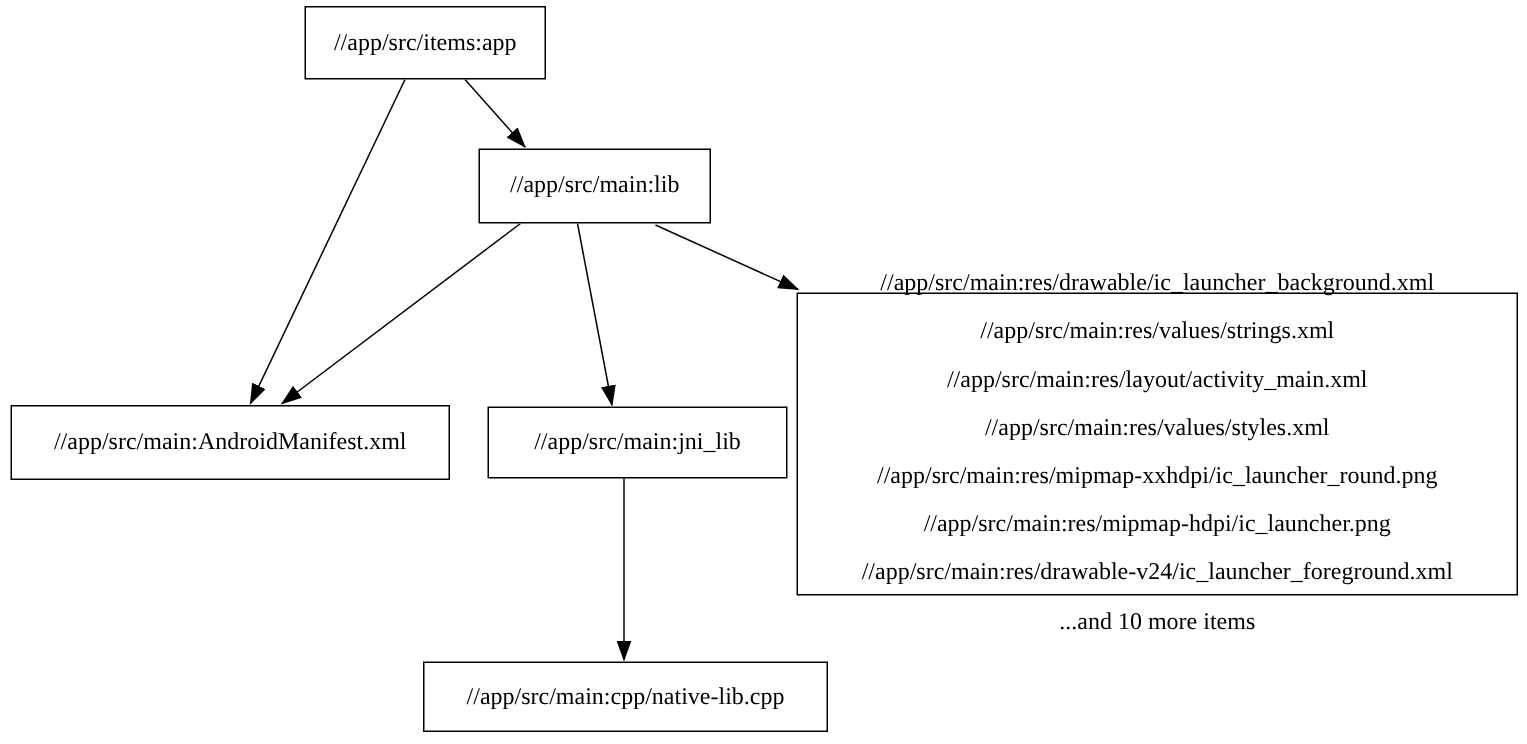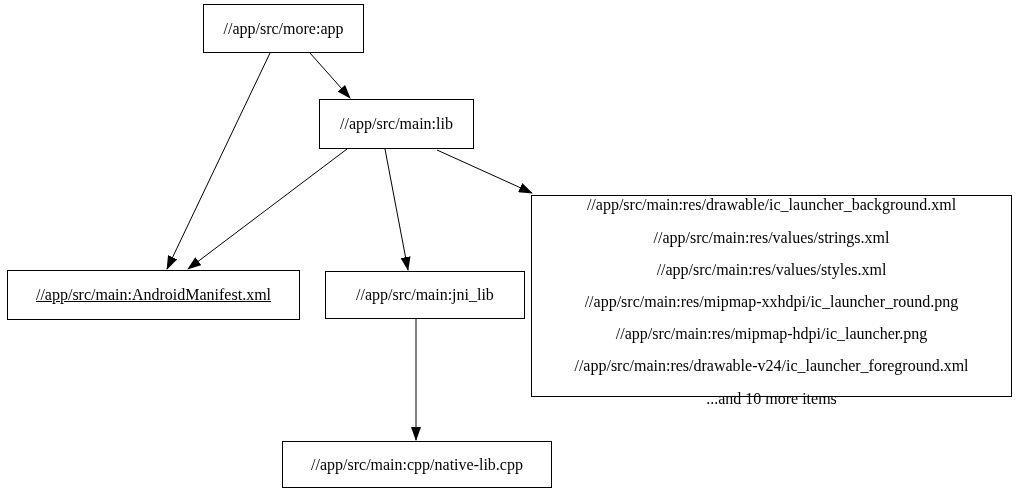--- a/index.html
+++ b/index.html
@@ -40,21 +40,21 @@
   .node.multiline {
     flex-direction: column;
     line-height: 20.2px;
   }
   .node.multiline span {
     display: block;
     margin-top: 12px;
   }
   #node-app        { left: 203px; top: 4px;   width: 161px; height: 49px; }
   #node-lib        { left: 319px; top: 99px;  width: 155px; height: 50px; }
-  #node-manifest   { left: 7px;   top: 270px; width: 293px; height: 50px; text-decoration: underline; }
+  #node-manifest   { left: 7px;   top: 270px; width: 293px; height: 50px; }
   #node-jni-lib    { left: 325px; top: 271px; width: 200px; height: 48px; }
   #node-resources  { left: 531px; top: 195px; width: 481px; height: 202px; }
   #node-native-lib { left: 282px; top: 441px; width: 270px; height: 47px; }
 </style>
 </head>
 <body>
 
 <div id="canvas">
 
   <svg id="edge-layer" viewBox="0 0 1018 496" xmlns="http://www.w3.org/2000/svg">
@@ -65,38 +65,39 @@
     </defs>
     <line x1="310" y1="53" x2="350" y2="98" stroke="#000000" stroke-width="1" marker-end="url(#arrowhead)"></line>
     <line x1="270" y1="53" x2="167" y2="269" stroke="#000000" stroke-width="1" marker-end="url(#arrowhead)"></line>
     <line x1="347" y1="149" x2="188" y2="269" stroke="#000000" stroke-width="1" marker-end="url(#arrowhead)"></line>
     <line x1="385" y1="149" x2="408" y2="270" stroke="#000000" stroke-width="1" marker-end="url(#arrowhead)"></line>
     <line x1="437" y1="150" x2="532" y2="193" stroke="#000000" stroke-width="1" marker-end="url(#arrowhead)"></line>
     <line x1="416" y1="319" x2="416" y2="440" stroke="#000000" stroke-width="1" marker-end="url(#arrowhead)"></line>
   </svg>
 
   <div class="node" id="node-app">
-    <span>//app/src/more:app</span>
+    <span>//app/src/items:app</span>
   </div>
 
   <div class="node" id="node-lib">
     <span>//app/src/main:lib</span>
   </div>
 
   <div class="node" id="node-manifest">
     <span>//app/src/main:AndroidManifest.xml</span>
   </div>
 
   <div class="node" id="node-jni-lib">
     <span>//app/src/main:jni_lib</span>
   </div>
 
   <div class="node multiline" id="node-resources">
     <span>//app/src/main:res/drawable/ic_launcher_background.xml</span>
     <span>//app/src/main:res/values/strings.xml</span>
+    <span>//app/src/main:res/layout/activity_main.xml</span>
     <span>//app/src/main:res/values/styles.xml</span>
     <span>//app/src/main:res/mipmap-xxhdpi/ic_launcher_round.png</span>
     <span>//app/src/main:res/mipmap-hdpi/ic_launcher.png</span>
     <span>//app/src/main:res/drawable-v24/ic_launcher_foreground.xml</span>
     <span>...and 10 more items</span>
   </div>
 
   <div class="node" id="node-native-lib">
     <span>//app/src/main:cpp/native-lib.cpp</span>
   </div>

